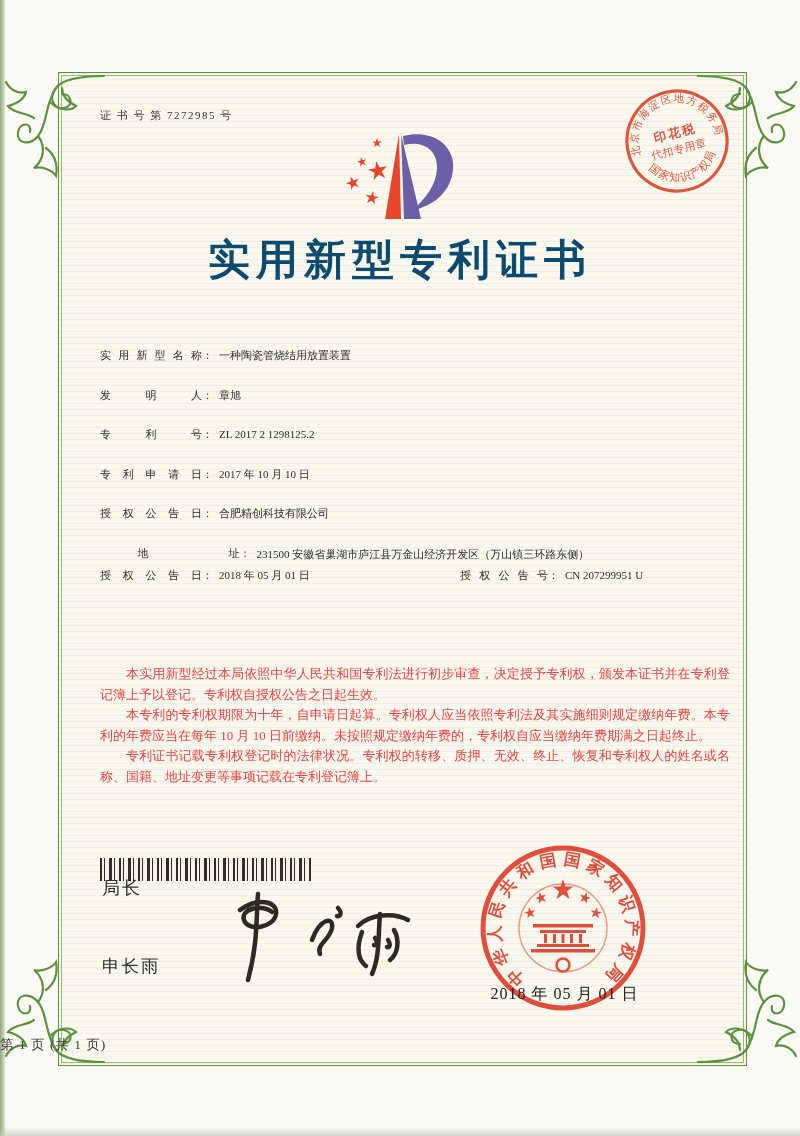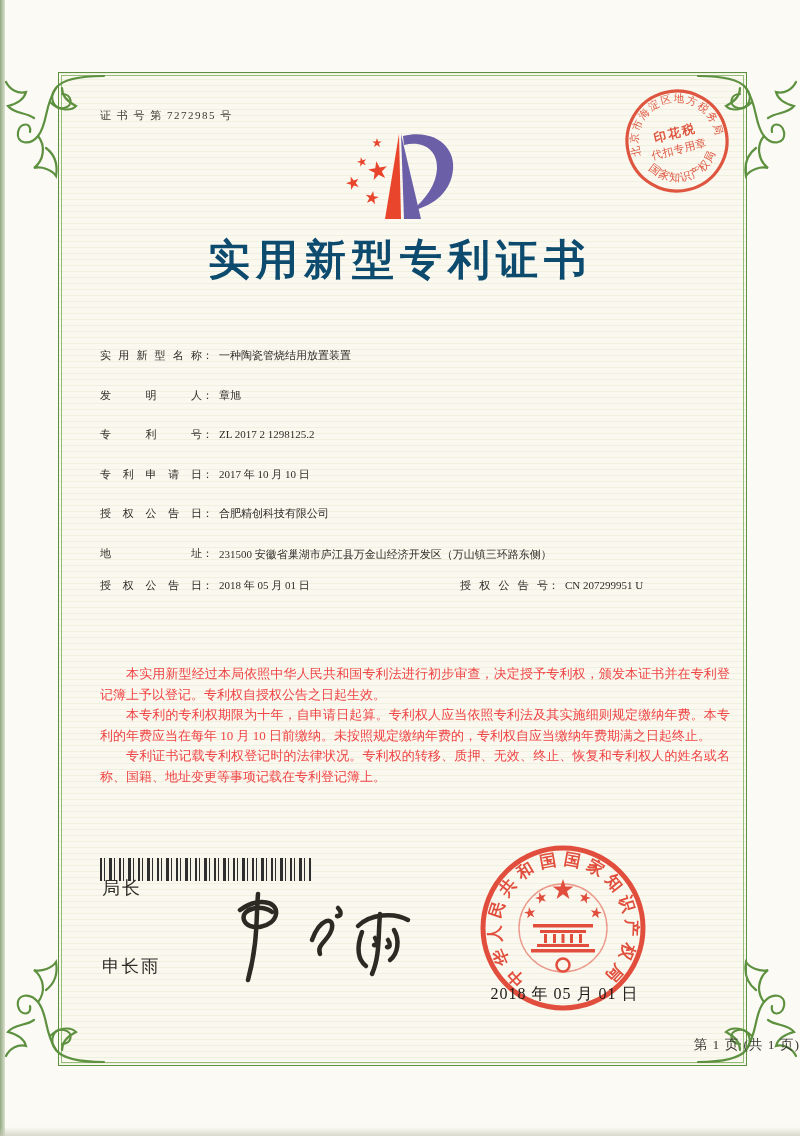--- a/index.html
+++ b/index.html
@@ -26,40 +26,40 @@
   .cert-no{position:absolute;left:100px;top:108px;font-size:11px;letter-spacing:1.5px;color:#3b3831;}
   .logo{position:absolute;left:325px;top:128px;}
   .stamp-top{position:absolute;left:615px;top:80px;}
   .title{position:absolute;left:0;top:232px;width:100%;text-align:center;
     font-size:42px;font-weight:700;letter-spacing:6px;color:#0c4a6e;}
   .rows{position:absolute;left:100px;top:348px;right:78px;font-size:11px;line-height:1.32;}
   .row{display:flex;margin-bottom:25px;}
   .lbl{display:inline-block;width:102px;text-align:justify;text-align-last:justify;flex:0 0 102px;}
   .colon{flex:0 0 auto;}
   .val{flex:1 1 auto;margin-left:6px;}
-  .row-addr{margin-bottom:16px;}
+  .row-addr{margin-bottom:6px;justify-content:center;}
   .row-addr .val{max-width:428px;line-height:1.5;}
   .row-grant{position:relative;margin-bottom:0;}
   .grant-left{display:flex;}
   .grant-right{position:absolute;left:360px;top:0;display:flex;}
   .grant-right .lbl{width:88px;flex-basis:88px;}
   .body-text{position:absolute;left:100px;top:664px;right:70px;
     font-size:13px;line-height:1.58;color:#ef4444;text-align:justify;}
   .body-text p{margin:0;text-indent:2em;}
   .barcode{position:absolute;left:100px;top:858px;width:212px;height:23px;
     background:repeating-linear-gradient(90deg,
       #2e2e2e 0 2px,#f5f2e8 2px 4px,#2e2e2e 4px 5px,#f5f2e8 5px 9px,
       #2e2e2e 9px 12px,#f5f2e8 12px 14px,#2e2e2e 14px 15px,#f5f2e8 15px 19px);}
   .sig-title{position:absolute;left:102px;top:876px;font-size:18px;letter-spacing:2px;}
   .sig-name{position:absolute;left:102px;top:954px;font-size:17.5px;letter-spacing:2px;}
   .signature{position:absolute;left:212px;top:888px;}
   .seal-bottom{position:absolute;left:470px;top:843px;}
   .seal-date{position:absolute;left:472px;top:984px;width:185px;text-align:center;
     font-size:16px;letter-spacing:1px;color:#1d1b18;}
-  .footer{position:absolute;left:0;top:1036px;width:100%;text-align:right;
+  .footer{position:absolute;left:0;top:1036px;width:100%;text-align:left;
     font-size:13.5px;letter-spacing:1px;color:#3c3a34;}
 </style>
 </head>
 <body>
 
 <div class="page">
 
   <div class="frame"></div>
 
   <svg class="deco" width="800" height="1136" aria-hidden="true">

